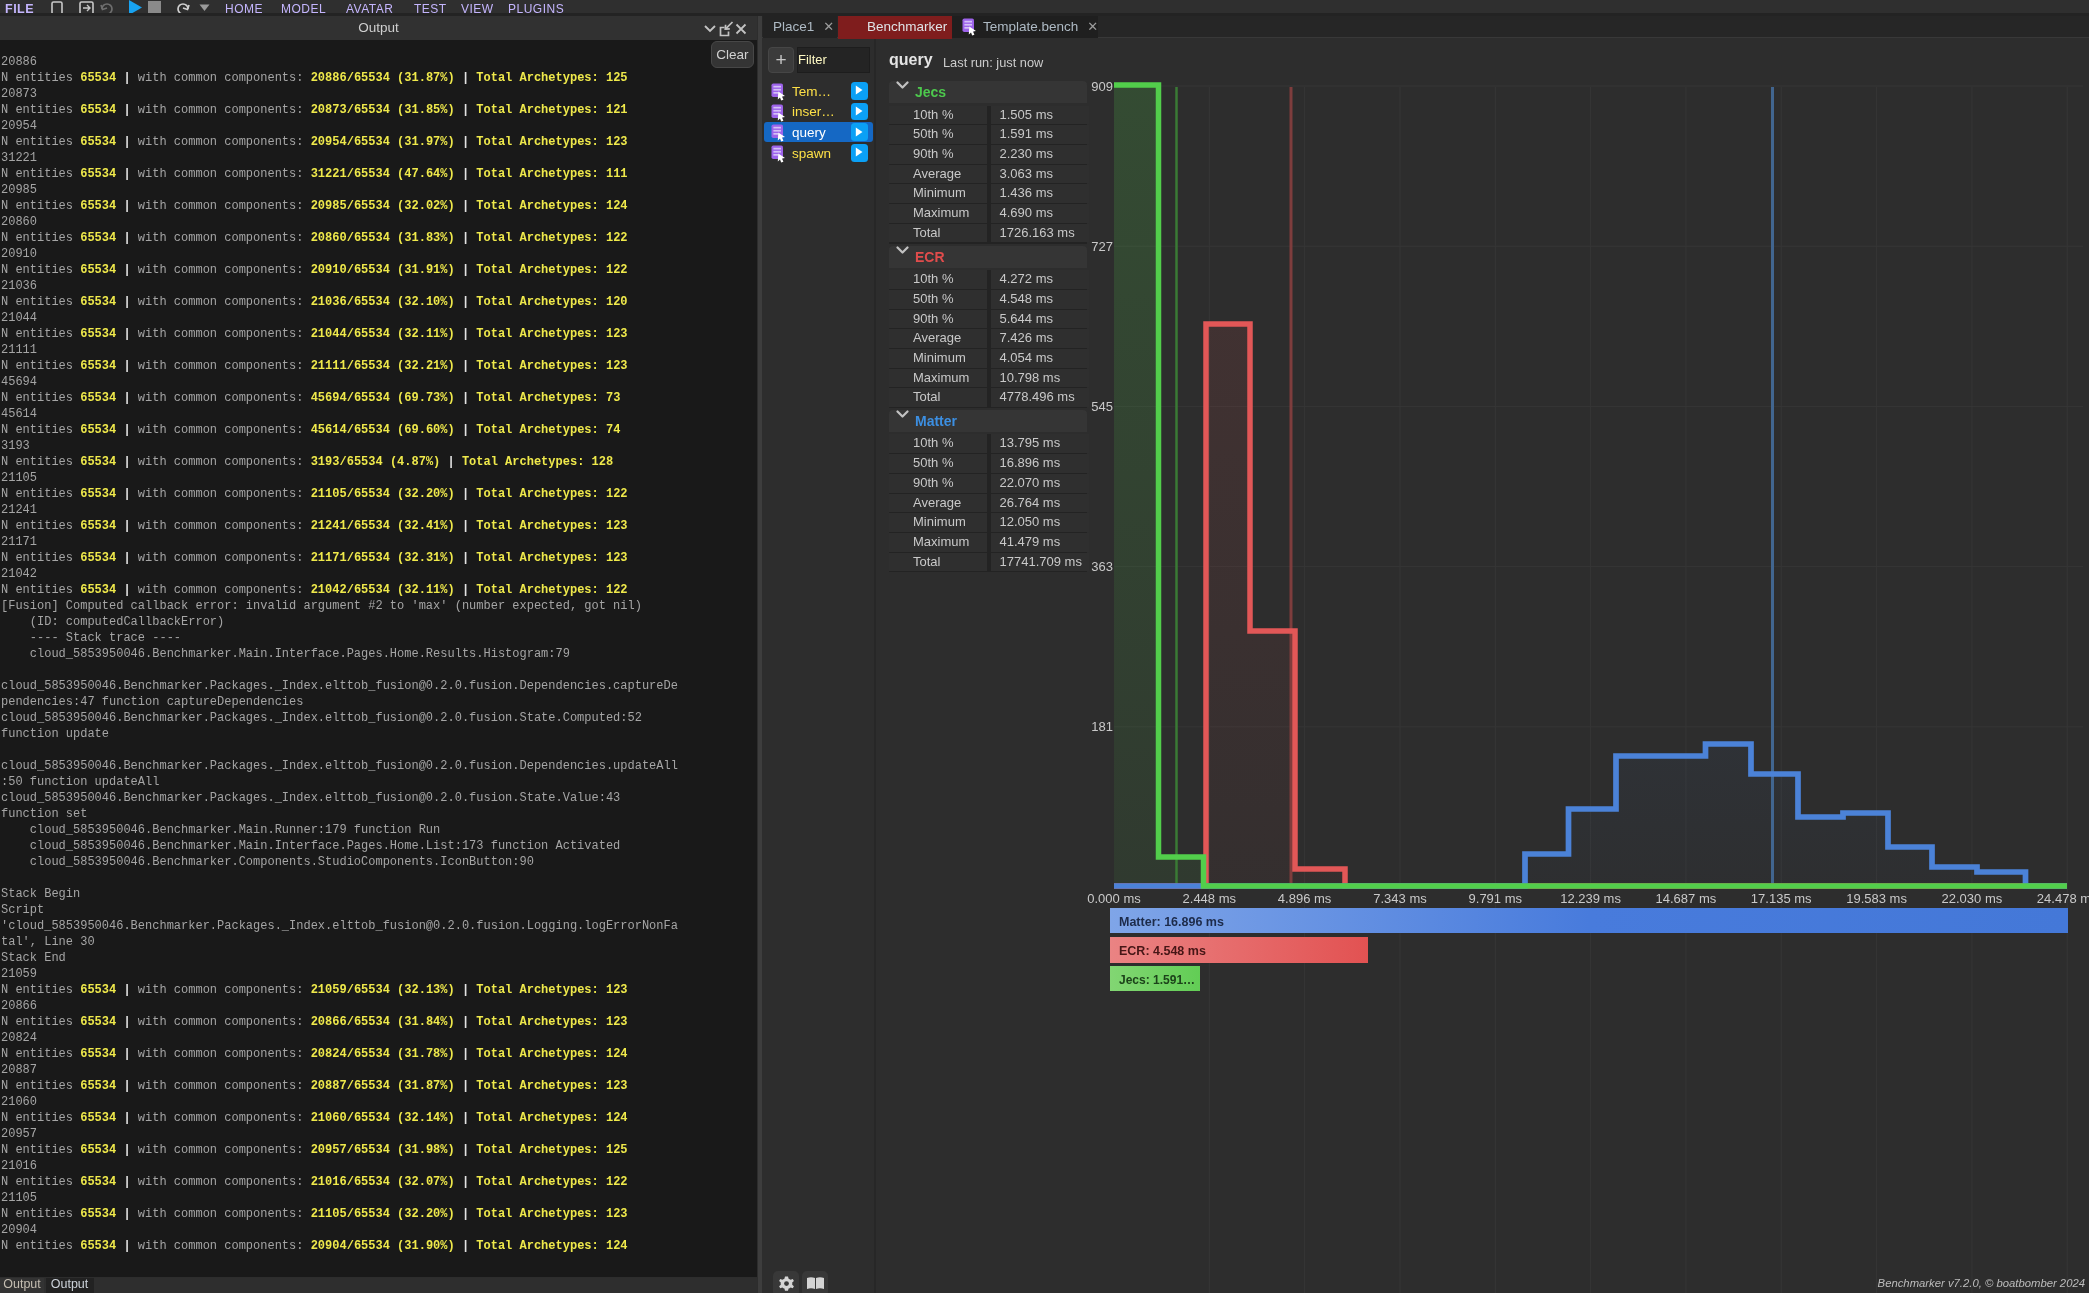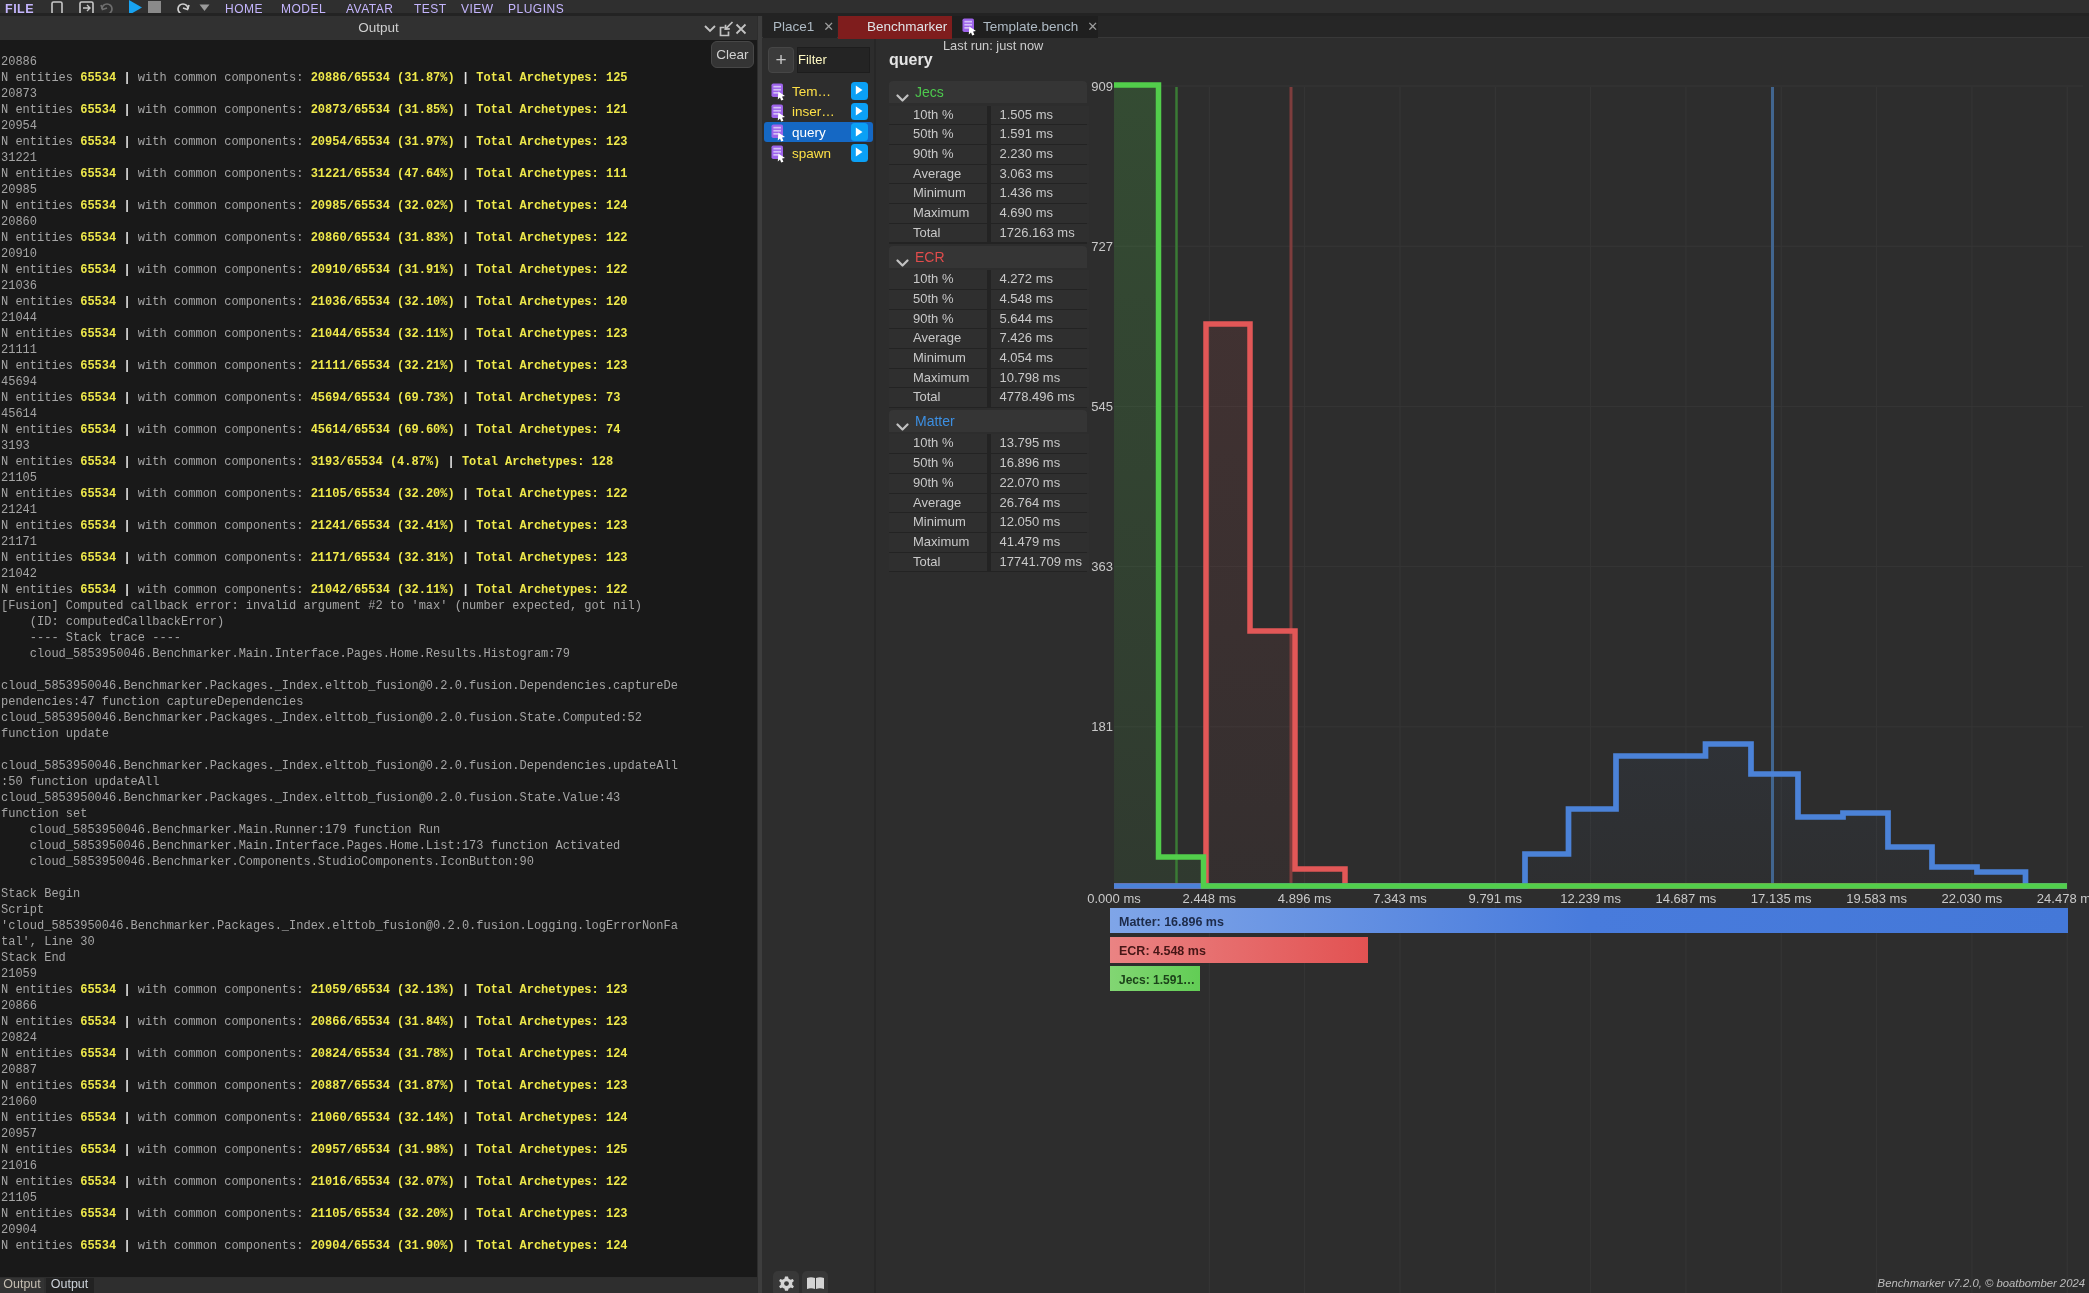--- a/index.html
+++ b/index.html
@@ -32,24 +32,24 @@
 .item svg{position:absolute;left:7px;top:2px}
 .item .ilabel{position:absolute;left:28.5px;top:1.5px;font-size:13.5px;color:#fde047;line-height:17px}
 .item.sel{background:#1568c4}
 .item.sel .ilabel{color:#fff}
 .play{position:absolute;right:4.5px;top:1px;width:17.5px;height:17.5px;background:#0ba0f5;border-radius:3.5px;text-align:center;line-height:16px}
 .play svg{position:static!important;margin-top:3.2px}
 #gearbtn,#bookbtn{position:absolute;width:26px;height:26px;background:#383838;border-radius:5px;top:1232px;color:#d8d8d8;text-align:center}
 #vdivider{position:absolute;left:112px;top:23px;width:2px;height:1254px;background:#272727}
 
 #qtitle{position:absolute;left:127px;top:35px;font-size:16px;font-weight:bold;color:#e4e4e4}
-#lastrun{position:absolute;left:181px;top:22px;font-size:12.8px;color:#cdcdcd}
+#lastrun{position:absolute;left:181px;top:39px;font-size:12.8px;color:#cdcdcd}
 
 #stats{position:absolute;left:127px;top:0;width:198px;height:600px}
-.sechdr{position:absolute;left:0;width:198px;height:22px;background:#353535;border-radius:4px 4px 0 0;font-size:14px;font-weight:normal;line-height:22px;display:flex;align-items:flex-end}
+.sechdr{position:absolute;left:0;width:198px;height:22px;background:#353535;border-radius:4px 4px 0 0;font-size:14px;font-weight:bold;line-height:22px;display:flex;align-items:flex-start}
 .secrows{position:absolute;left:0;width:198px;height:138px;display:grid;grid-template-columns:97.5px 98.5px;grid-auto-rows:18.71px;gap:1px 4px;background:#232323}
 .cellL,.cellR{background:#2f2f2f;font-size:13px;color:#c9c9c9;line-height:18.7px}
 .cellL{padding-left:24px}
 .cellR{padding-left:9px}
 #chart{position:absolute;left:313px;top:59px}
 .gl{stroke:#363636;stroke-width:1}
 .axt{font-family:"Liberation Sans",sans-serif;font-size:13px;fill:#c9c9c9}
 .legt{font-family:"Liberation Sans",sans-serif;font-size:12.5px;font-weight:bold}
 #copyright{position:absolute;right:4px;top:1277px;font-size:11.3px;font-style:italic;color:#bcbcbc}
 </style></head>

